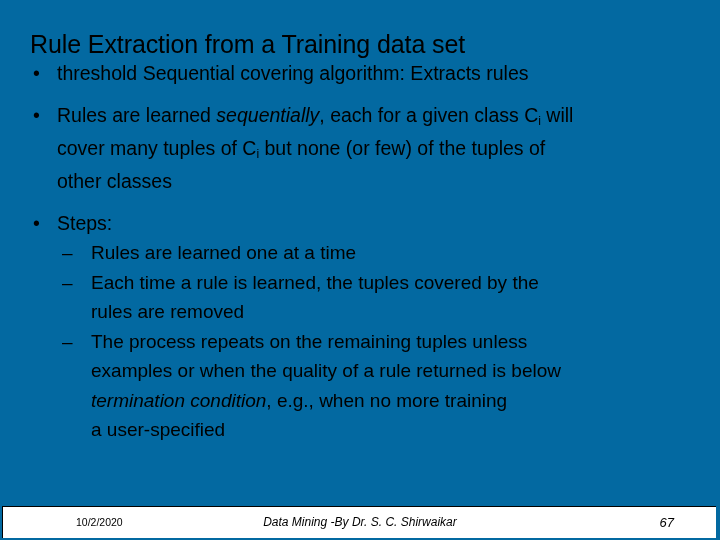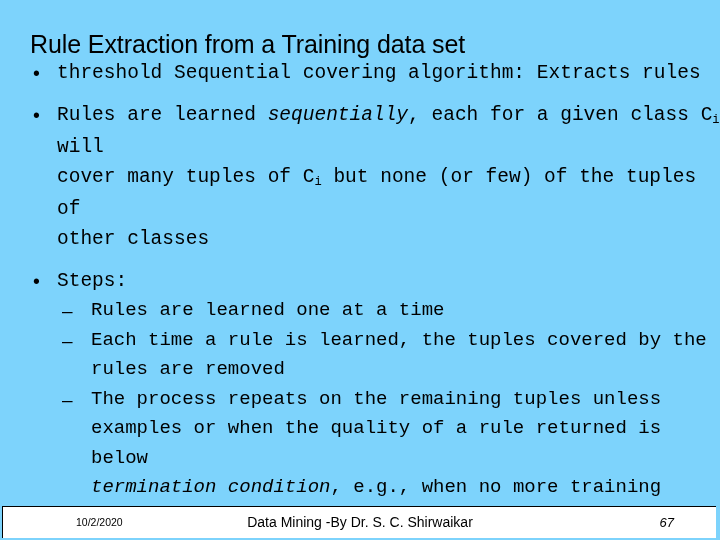--- a/index.html
+++ b/index.html
@@ -16,21 +16,21 @@
     color: #000000;
     position: relative;
   }
 
   #slide {
     position: absolute;
     left: 0;
     top: 0;
     width: 720px;
     height: 540px;
-    background: #7dd3fc;
+    background: #0369a1;
     overflow: hidden;
   }
 
   
   #slide-title {
     position: absolute;
     left: 30px;
     top: 12px;
     width: 660px;
     font-size: 25px;
@@ -76,21 +76,20 @@
   .bullet-l2 > .marker {
     position: absolute;
     left: 62px;
     top: 0;
     font-size: 19px;
     line-height: 29.5px;
   }
 
   .bullet-text {
     display: block;
-    font-family: Liberation Mono, monospace;
   }
 
   .ital {
     font-style: italic;
     text-align: center;
   }
 
   sub {
     font-size: 0.62em;
     vertical-align: baseline;
@@ -125,23 +124,24 @@
     line-height: 13px;
     white-space: nowrap;
     margin-left: 35px;
   }
   #footer .f-center {
     position: absolute;
     left: 0;
     top: 9px;
     width: 714px;
     text-align: center;
-    font-size: 14px;
+    font-size: 12px;
     line-height: 13px;
     white-space: nowrap;
+    font-style: italic;
   }
   #footer .f-page {
     position: absolute;
     right: 42px;
     top: 9px;
     font-size: 13px;
     line-height: 13px;
     white-space: nowrap;
     font-style: italic;
   }

